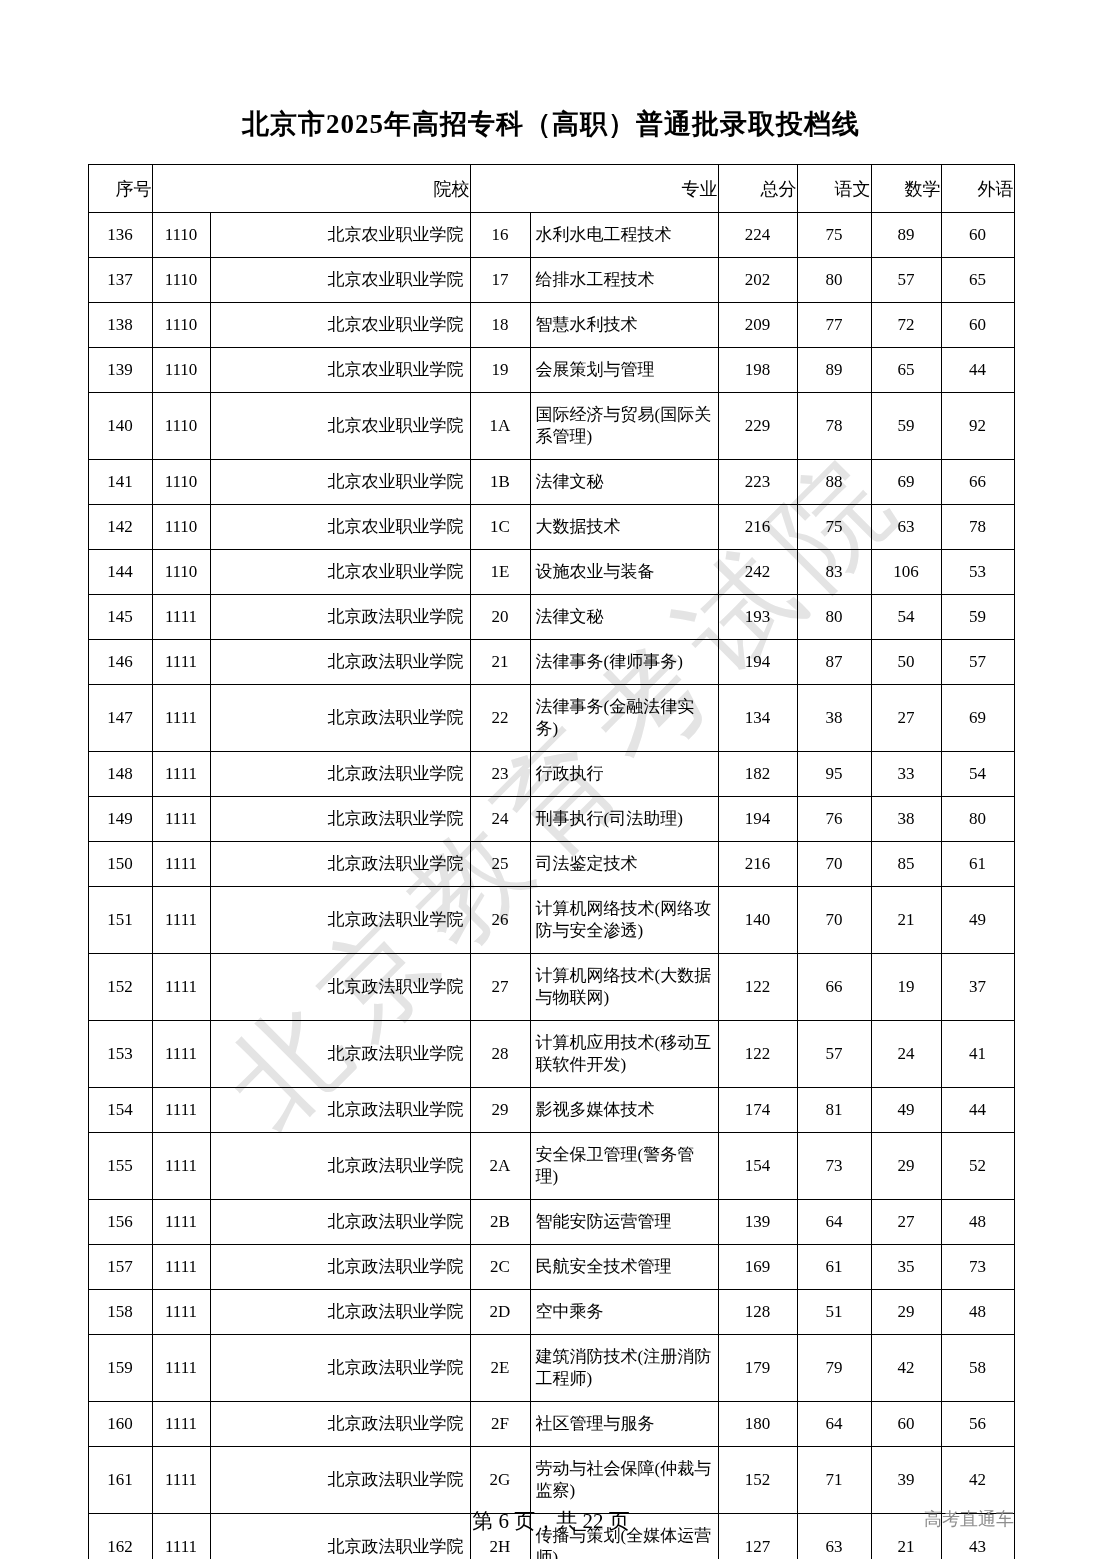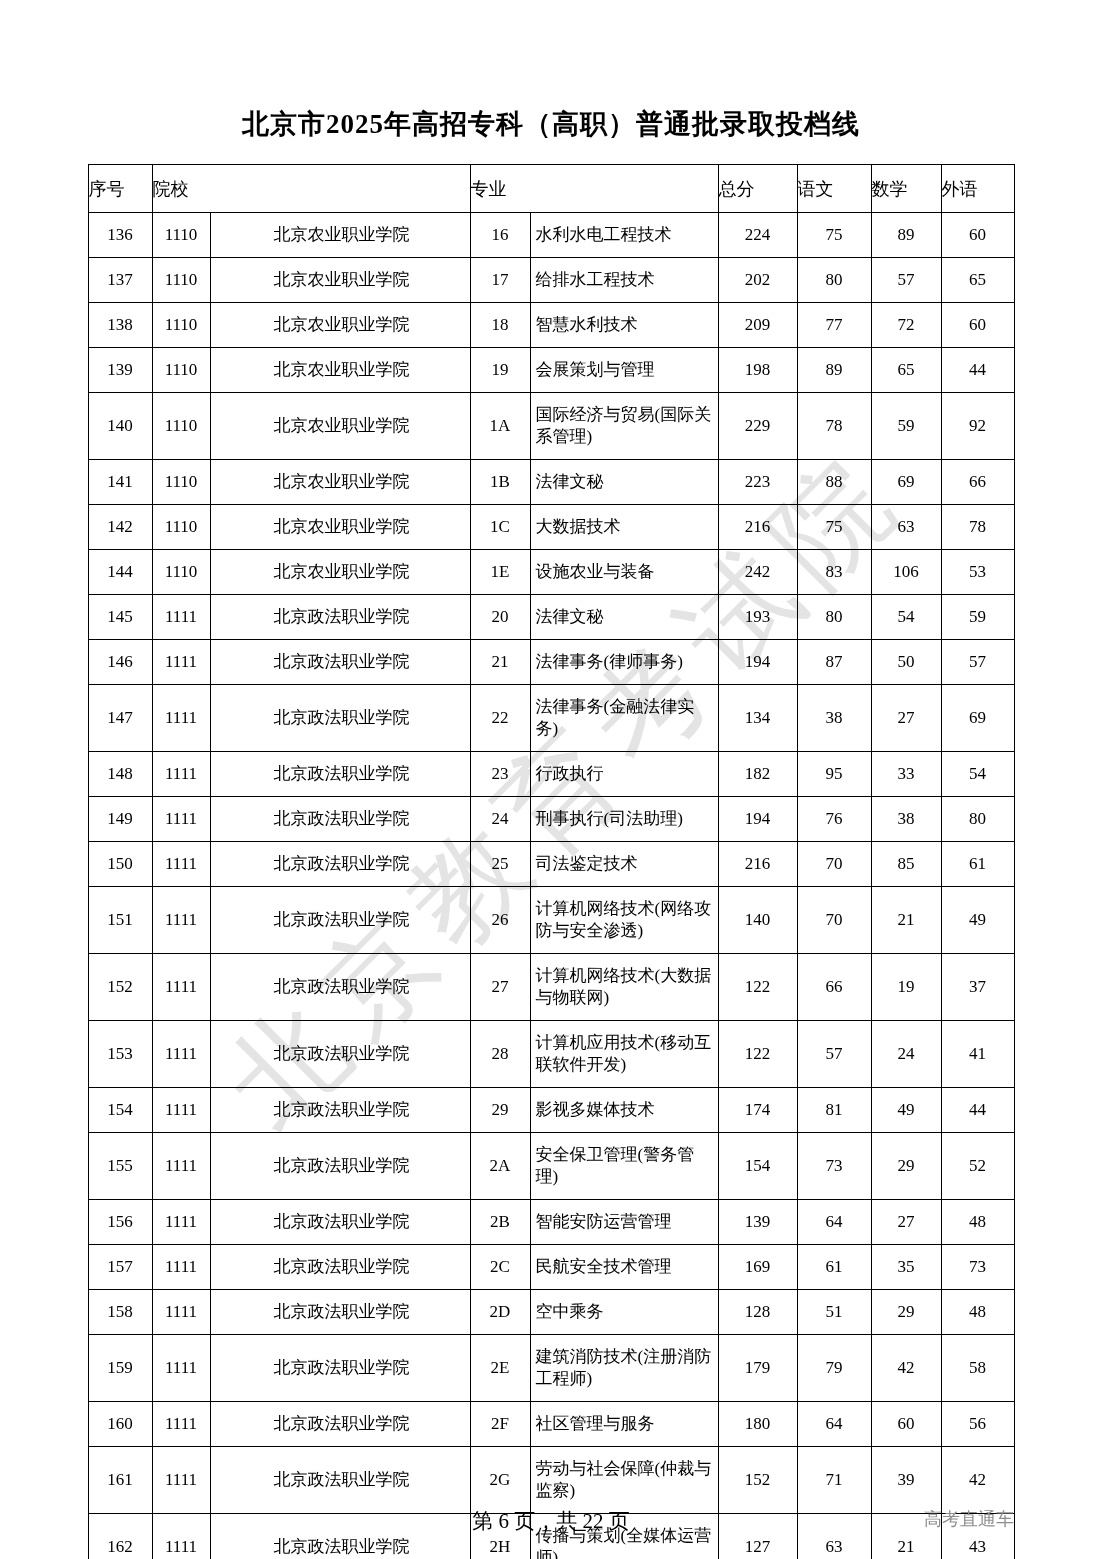--- a/index.html
+++ b/index.html
@@ -26,30 +26,30 @@
   table.score-table {
     position:relative; z-index:1;
     width:926px; margin:22px auto 0 auto;
     border-collapse:collapse; table-layout:fixed;
   }
   .score-table th, .score-table td {
     border:1px solid #000;
     vertical-align:middle;
   }
   .score-table th {
-    height:48px; text-align:left;
+    height:48px; text-align:right;
     font-size:18px; font-weight:normal;
     font-family:"Liberation Sans","DejaVu Sans",sans-serif;
   }
   .score-table td {
     font-size:17px; line-height:22px;
     padding:11px 6px;
   }
   td.c0, td.c1, td.c3, td.c5, td.c6, td.c7, td.c8 { text-align:center; }
-  td.c2 { text-align:center; padding-left:9px; }
+  td.c2 { text-align:right; padding-left:9px; }
   td.c4 { text-align:left; padding-left:5px; }
   .footer {
     position:absolute; bottom:28px; left:0; width:100%;
     z-index:1; height:24px;
   }
   .footer-center {
     position:absolute; left:50%; transform:translateX(-50%);
     font-size:21px; color:#000;
   }
   .footer-right {

